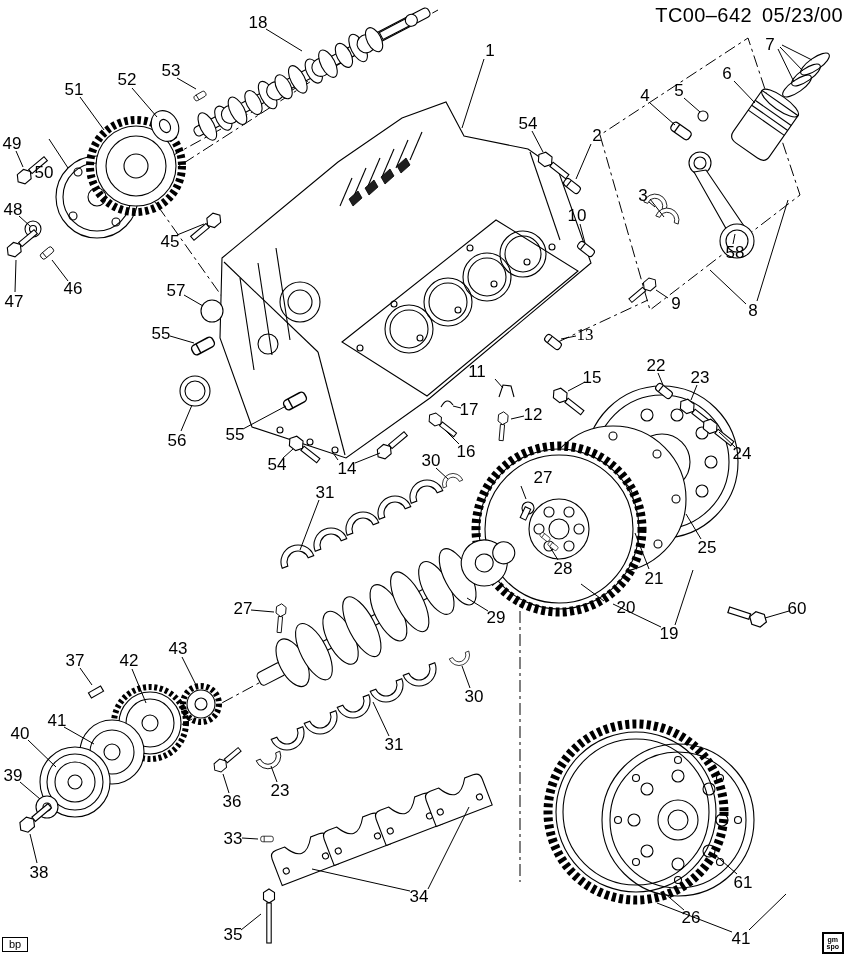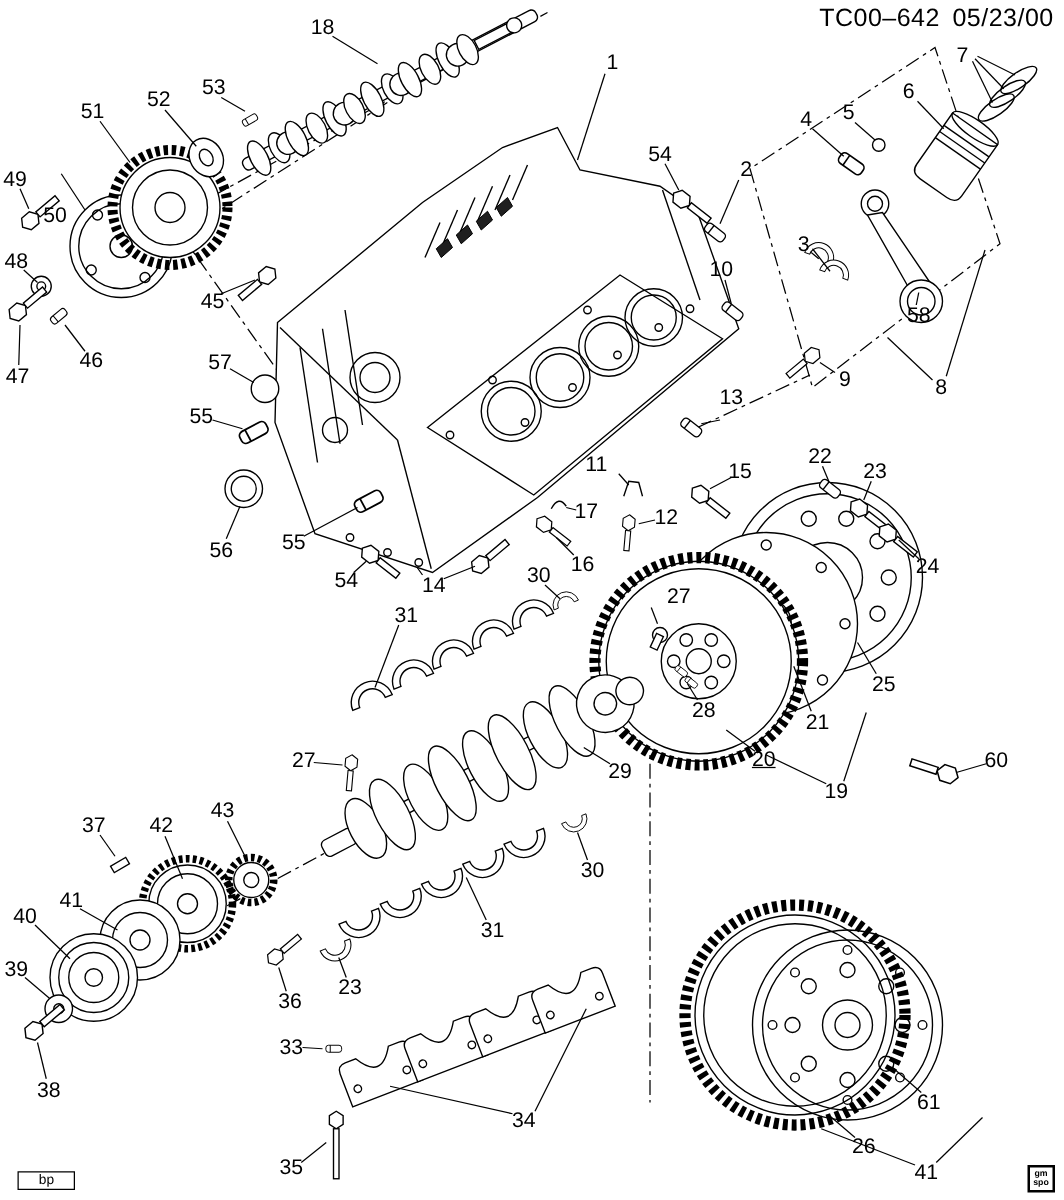--- a/index.html
+++ b/index.html
@@ -4,22 +4,22 @@
 <style>
   html,body{margin:0;padding:0;background:#fff}
   .page{position:relative;width:851px;height:960px;background:#fff;overflow:hidden;
         font-family:"Liberation Sans",sans-serif;color:#000}
   .title{position:absolute;top:4px;right:8px;font-size:20px;letter-spacing:.4px}
   .title span + span{margin-left:10px}
   #diagram{position:absolute;left:0;top:0}
   #callout-layer{position:absolute;left:0;top:0;width:100%;height:100%;pointer-events:none}
   .callout{position:absolute;transform:translate(-50%,-50%);font-size:17px;line-height:1;
            font-family:"Liberation Sans",sans-serif;color:#000}
-  .corner-left{position:absolute;left:14px;bottom:8px;border:1px solid #000;
-               font-size:11px;line-height:13px;padding:0 16px}
+  .corner-left{position:absolute;left:2px;bottom:8px;border:1px solid #000;
+               font-size:11px;line-height:13px;padding:0 6px}
   .corner-right{position:absolute;right:7px;bottom:6px;border:2px solid #000;
                 background:#fff;font-size:7px;line-height:7px;font-weight:bold;
                 padding:2px 3px;display:flex;flex-direction:column;align-items:center}
   
   .p{fill:#fff;stroke:#000;stroke-width:1.1}
   .n{fill:none;stroke:#000;stroke-width:1.1}
   .dk{fill:#1f1f1f;stroke:#000;stroke-width:.8}
   .t6{fill:none;stroke:#000;stroke-width:6;stroke-dasharray:3 2.6}
   .t8{fill:none;stroke:#000;stroke-width:8;stroke-dasharray:3.6 3}
   .t9{fill:none;stroke:#000;stroke-width:9;stroke-dasharray:4 3.2}
@@ -470,28 +470,28 @@
       <div class="callout" style="left: 643px; top: 195px;">3</div>
       <div class="callout" style="left: 645px; top: 95px;">4</div>
       <div class="callout" style="left: 679px; top: 90px;">5</div>
       <div class="callout" style="left: 727px; top: 73px;">6</div>
       <div class="callout" style="left: 770px; top: 44px;">7</div>
       <div class="callout" style="left: 753px; top: 310px;">8</div>
       <div class="callout" style="left: 676px; top: 303px;">9</div>
       <div class="callout" style="left: 577px; top: 215px;">10</div>
       <div class="callout" style="left: 477px; top: 371px;">11</div>
       <div class="callout" style="left: 533px; top: 414px;">12</div>
-      <div class="callout" style="left: 585px; top: 318px;">13</div>
+      <div class="callout" style="left: 585px; top: 334px; font-family: Liberation Serif, serif;">13</div>
       <div class="callout" style="left: 347px; top: 468px;">14</div>
       <div class="callout" style="left: 592px; top: 377px;">15</div>
       <div class="callout" style="left: 466px; top: 451px;">16</div>
       <div class="callout" style="left: 469px; top: 409px;">17</div>
       <div class="callout" style="left: 258px; top: 22px;">18</div>
       <div class="callout" style="left: 669px; top: 633px;">19</div>
-      <div class="callout" style="left: 611px; top: 607px; text-decoration: underline;">20</div>
+      <div class="callout" style="left: 626px; top: 607px;">20</div>
       <div class="callout" style="left: 654px; top: 578px;">21</div>
       <div class="callout" style="left: 656px; top: 365px;">22</div>
       <div class="callout" style="left: 700px; top: 377px;">23</div>
       <div class="callout" style="left: 742px; top: 453px;">24</div>
       <div class="callout" style="left: 707px; top: 547px;">25</div>
       <div class="callout" style="left: 691px; top: 917px; text-align: center;">26</div>
       <div class="callout" style="left: 519px; top: 477px; margin-left: 24px;">27</div>
       <div class="callout" style="left: 563px; top: 568px;">28</div>
       <div class="callout" style="left: 496px; top: 617px;">29</div>
       <div class="callout" style="left: 431px; top: 460px;">30</div>

